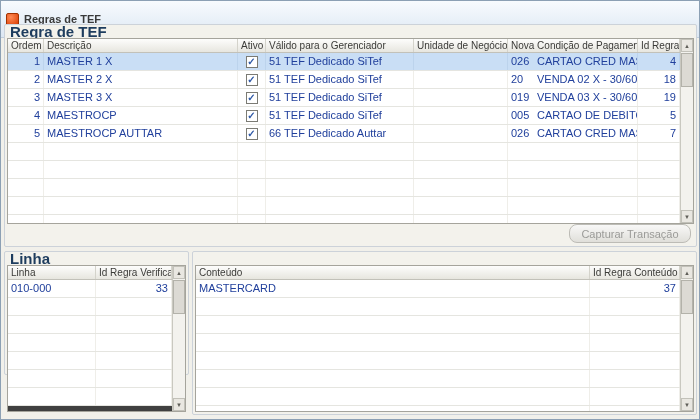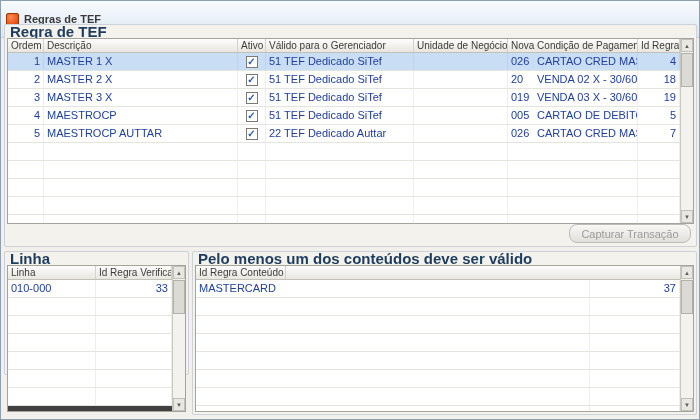--- a/index.html
+++ b/index.html
@@ -149,21 +149,21 @@
             <div class="c w-ger">51 TEF Dedicado SiTef</div>
             <div class="c w-uni"></div>
             <div class="c w-cond"><span class="code">005</span><span>CARTAO DE DEBITO</span></div>
             <div class="c w-id">5</div>
           </div>
 
           <div class="r">
             <div class="c w-ordem">5</div>
             <div class="c w-desc">MAESTROCP AUTTAR</div>
             <div class="c w-ativo"><span class="cb" data-checked="true"></span></div>
-            <div class="c w-ger">22 TEF Dedicado Auttar</div>
+            <div class="c w-ger">66 TEF Dedicado Auttar</div>
             <div class="c w-uni"></div>
             <div class="c w-cond"><span class="code">026</span><span>CARTAO CRED MASTERCARD</span></div>
             <div class="c w-id">7</div>
           </div>
 
           <div class="r">
             <div class="c w-ordem"></div>
               <div class="c w-desc"></div>
               <div class="c w-ativo"></div>
               <div class="c w-ger"></div>
@@ -266,25 +266,25 @@
         <div class="sb-btn up"></div>
         <div class="sb-track">
           <div class="sb-thumb"></div>
         </div>
         <div class="sb-btn down"></div>
       </div>
     </div>
   </div>
 
   <div class="group" id="group-cont">
-    <div class="group-label">Pelo menos um dos conteúdos deve ser válido</div>
 
     <div class="grid" id="grid-cont">
       <div class="grid-main-col">
         <div class="grid-header">
+          <div class="h rw-cont">Conteúdo</div>
           <div class="h rw-id">Id Regra Conteúdo</div>
         </div>
         <div class="grid-body">
           <div class="r">
             <div class="c rw-cont">MASTERCARD</div>
             <div class="c rw-id">37</div>
           </div>
           <div class="r">
               <div class="c rw-cont"></div>
               <div class="c rw-id"></div>

